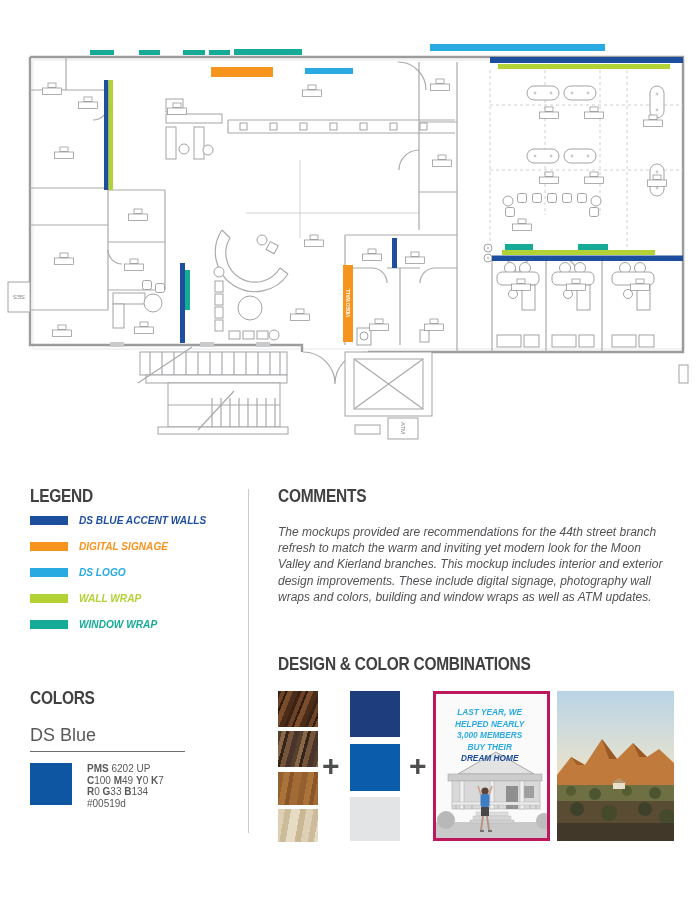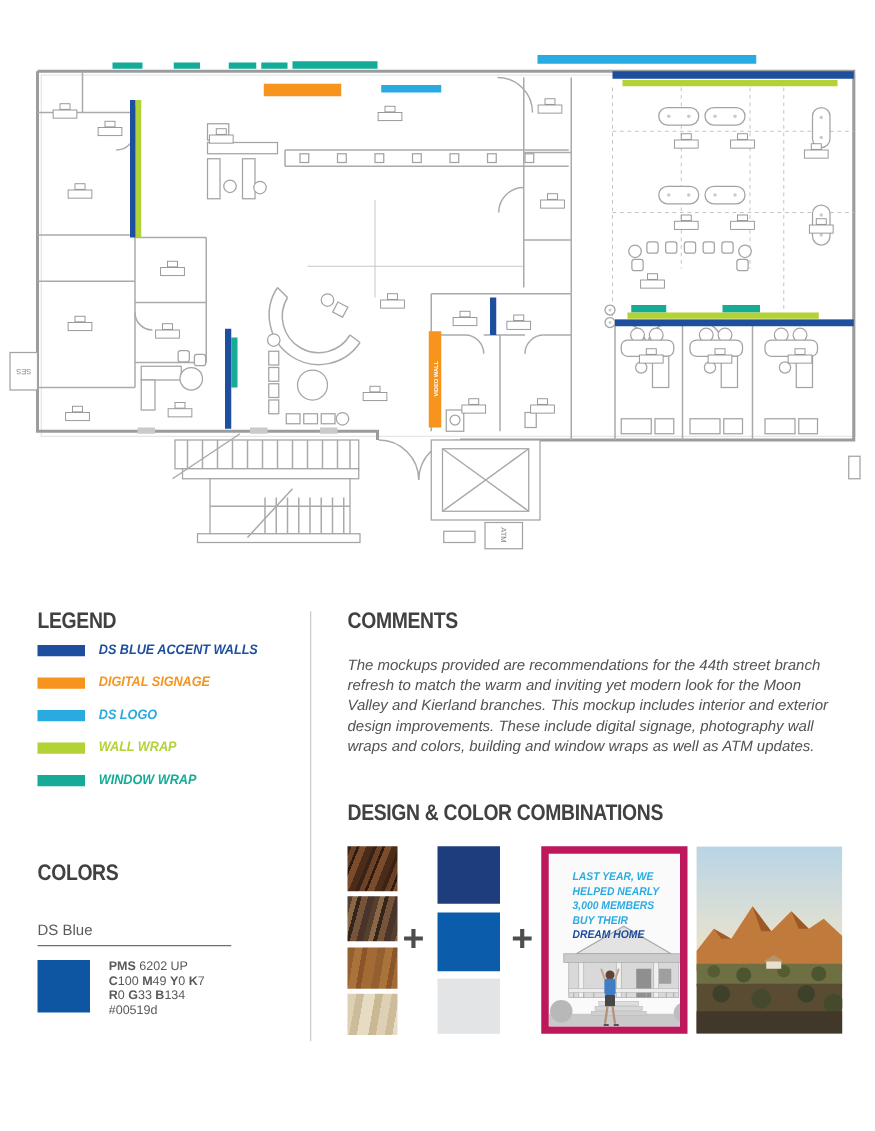--- a/index.html
+++ b/index.html
@@ -33,56 +33,56 @@
       white-space:nowrap;transform:scaleX(.92);transform-origin:left center;}
   .sw-0{background:var(--ds-blue);} .lb-0{color:var(--ds-blue);}
   .sw-1{background:var(--orange);}  .lb-1{color:var(--orange);}
   .sw-2{background:var(--cyan);}    .lb-2{color:var(--cyan);}
   .sw-3{background:var(--green);}   .lb-3{color:var(--green);}
   .sw-4{background:var(--teal);}    .lb-4{color:var(--teal);}
   .legend-sec .legend-row:first-of-type{margin-top:8px;}
 
   
   .colors-sec{position:absolute;left:30px;top:688px;width:210px;}
-  .ds-name{margin-top:28px;font-size:12px;color:var(--body);}
+  .ds-name{margin-top:16px;font-size:18px;color:var(--body);}
   .ds-rule{margin-top:5px;width:155px;height:0;border-top:1.4px solid #6d6e71;}
   .ds-row{display:flex;margin-top:11px;}
   .ds-swatch{width:42px;height:42px;background:var(--swatch-blue);flex:0 0 42px;}
   .ds-spec{margin-left:15px;font-size:10px;line-height:11.5px;color:var(--body);white-space:nowrap;}
   .ds-spec b{font-weight:bold;text-align:center;}
 
   
   .vdivider{position:absolute;left:248px;top:489px;width:1px;height:344px;background:#c9cacb;}
 
   
   .comments-sec{position:absolute;left:278px;top:486px;width:404px;}
   .comments-body{margin-top:17px;font-size:12px;line-height:16.2px;font-style:italic;
       color:#515254;width:398px;}
 
   
-  .design-sec{position:absolute;left:278px;top:640px;width:412px;}
+  .design-sec{position:absolute;left:278px;top:654px;width:412px;}
   .combo{position:relative;margin-top:16px;height:155px;}
   .combo > div{position:absolute;}
   .wood{left:0;width:40px;}
   .wood-1{top:0;height:36px;background:
       repeating-linear-gradient(112deg,#3a2315 0 3px,#6b4226 3px 7px,#2e1a0e 7px 9px,#7a4c2b 9px 14px,#4a2c19 14px 19px);}
   .wood-2{top:40px;height:36px;background:
       repeating-linear-gradient(105deg,#55402e 0 4px,#8a6747 4px 8px,#33251a 8px 11px,#75543a 11px 16px,#48342a 16px 21px);}
   .wood-3{top:81px;height:33px;background:
       repeating-linear-gradient(100deg,#94602f 0 6px,#a97339 6px 12px,#8a5528 12px 16px,#a26b36 16px 24px);}
   .wood-4{top:118px;height:33px;background:
       repeating-linear-gradient(100deg,#ddd0b4 0 7px,#cdbc9b 7px 13px,#e6dcc4 13px 22px,#c9b893 22px 28px);}
   .plus{font-size:30px;font-weight:bold;color:#4d4e50;line-height:30px;}
   .plus-1{left:44px;top:60px;} .plus-2{left:131px;top:60px;}
   .sq{left:72px;width:50px;}
   .sq-navy{top:0;height:46px;background:var(--navy-square);}
   .sq-blue{top:53px;height:47px;background:var(--mid-blue-square);}
   .sq-gray{top:106px;height:44px;background:var(--gray-square);}
-  .poster{left:155px;top:0;width:117px;height:150px;background:#fcfcfc;border:6px solid #be185d;
-      box-sizing:border-box;overflow:hidden;}
+  .poster{left:155px;top:0;width:117px;height:150px;background:#fcfcfc;border:3px solid #be185d;
+      box-sizing:border-box;overflow:hidden;text-align:center;}
   .poster svg{position:absolute;left:0;top:0;}
   .poster-text{position:absolute;left:19px;top:13px;font-size:9px;line-height:11.5px;
       font-weight:bold;font-style:italic;color:var(--cyan);white-space:nowrap;
       transform:scaleX(.92);transform-origin:left top;}
   .poster-text .hl{color:#1b4a9b;}
   .photo-mountain{left:279px;top:0;width:117px;height:150px;overflow:hidden;}
 </style>
 </head>
 <body>
 

